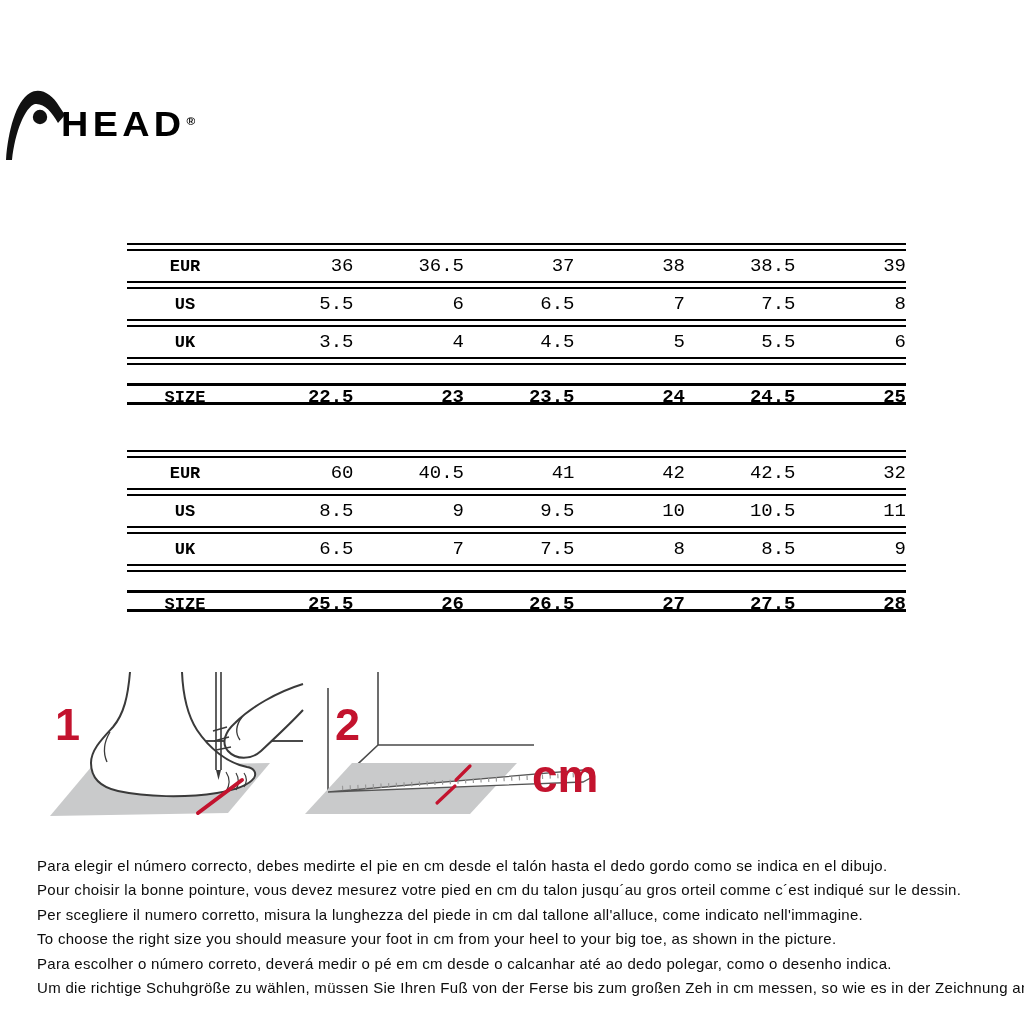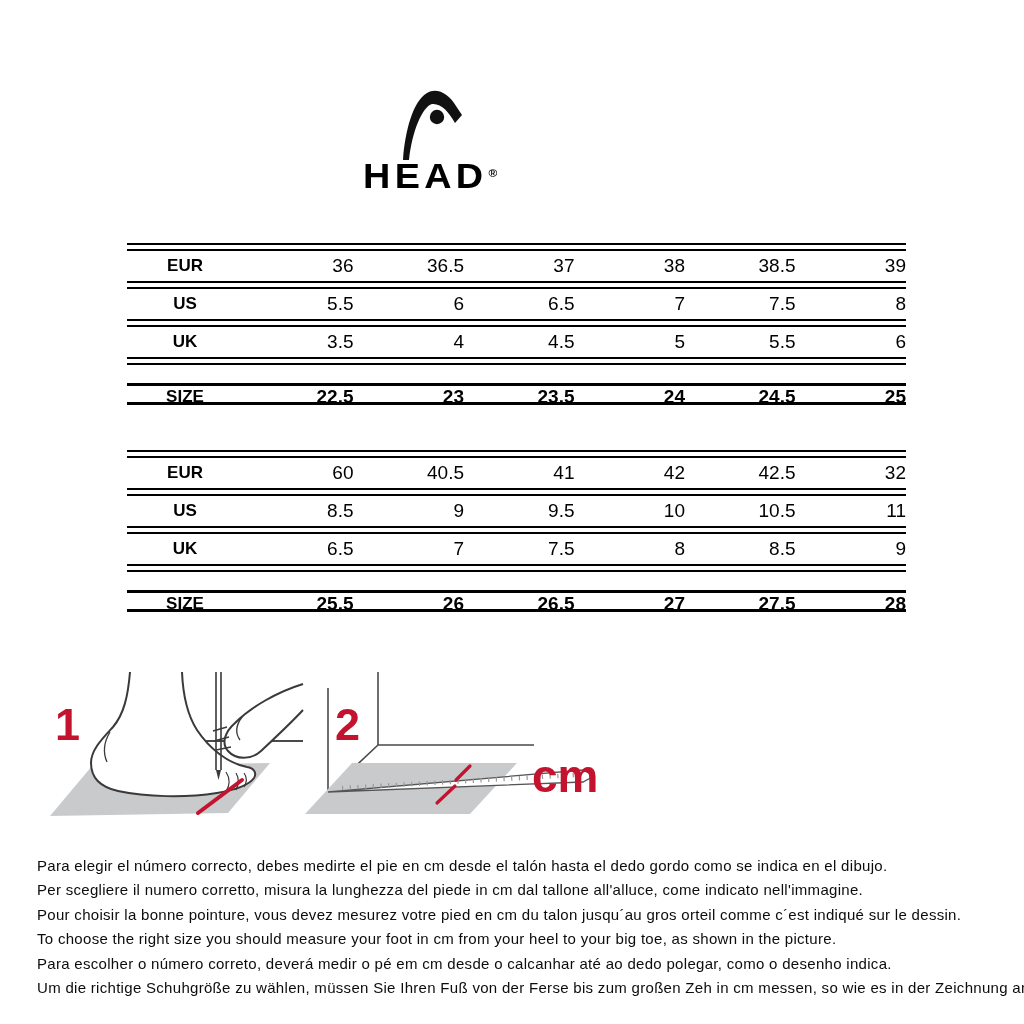--- a/index.html
+++ b/index.html
@@ -1,27 +1,27 @@
 <!DOCTYPE html>
 <html><head>
 <meta charset="utf-8">
 <style>
   html,body{margin:0;padding:0;background:#fff;}
   .page{position:relative;width:1024px;height:1024px;background:#fff;overflow:hidden;
         font-family:"Liberation Sans",sans-serif;color:#000;}
 
   
-  .logo{position:absolute;top:86px;left:0;width:860px;display:flex;flex-direction:column;align-items:center;}
+  .logo{position:absolute;top:86px;left:0;width:860px;display:flex;flex-direction:row;align-items:center;}
   .logo svg{width:66px;height:74px;display:block;}
   .wordmark{margin-top:1px;font-weight:bold;font-size:35px;letter-spacing:4px;
             transform:scaleX(1.08);transform-origin:center;white-space:nowrap;line-height:30px;}
   .reg{font-size:11px;letter-spacing:0;vertical-align:top;position:relative;top:-3px;left:1px;}
 
   
-  .tables{position:absolute;left:127px;top:243px;width:779px;}
+  .tables{position:absolute;left:127px;top:243px;width:779px;font-family:Liberation Mono, monospace;}
   .size-table{width:779px;}
   .t2{margin-top:45px;}
   .rule{border-top:2px solid #000;height:0;}
   .strip{box-sizing:border-box;height:34px;margin-top:4px;
          border-top:2px solid #000;border-bottom:2px solid #000;
          display:grid;grid-template-columns:116px repeat(6,1fr);align-items:center;}
   .mid-rule{margin-top:4px;}
   .size-strip{margin-top:18px;height:22px;border-top-width:3px;border-bottom-width:3px;}
   .row-label{font-weight:bold;font-size:17px;text-align:center;}
   .cell{font-size:19px;text-align:right;}
@@ -188,20 +188,20 @@
 
       <path d="M 426 110 L 440 96" stroke="#c3132e" stroke-width="3.2" stroke-linecap="round" fill="none"></path>
       <path d="M 407 133 L 425 116" stroke="#c3132e" stroke-width="3.2" stroke-linecap="round" fill="none"></path>
 
       <text x="502" y="122" font-size="46">cm</text>
     </g>
   </svg>
 
   <section class="instructions" id="instructions">
       <div class="instr-line">Para elegir el número correcto, debes medirte el pie en cm desde el talón hasta el dedo gordo como se indica en el dibujo.</div>
+      <div class="instr-line">Pour choisir la bonne pointure, vous devez mesurez votre pied en cm du talon jusqu´au gros orteil comme c´est indiqué sur le dessin.</div>
       <div class="instr-line">Per scegliere il numero corretto, misura la lunghezza del piede in cm dal tallone all'alluce, come indicato nell'immagine.</div>
-      <div class="instr-line">Pour choisir la bonne pointure, vous devez mesurez votre pied en cm du talon jusqu´au gros orteil comme c´est indiqué sur le dessin.</div>
       <div class="instr-line">To choose the right size you should measure your foot in cm from your heel to your big toe, as shown in the picture.</div>
       <div class="instr-line">Para escolher o número correto, deverá medir o pé em cm desde o calcanhar até ao dedo polegar, como o desenho indica.</div>
       <div class="instr-line">Um die richtige Schuhgröße zu wählen, müssen Sie Ihren Fuß von der Ferse bis zum großen Zeh in cm messen, so wie es in der Zeichnung angegeben ist.</div>
     </section>
 
 </div>
 
 </body></html>

